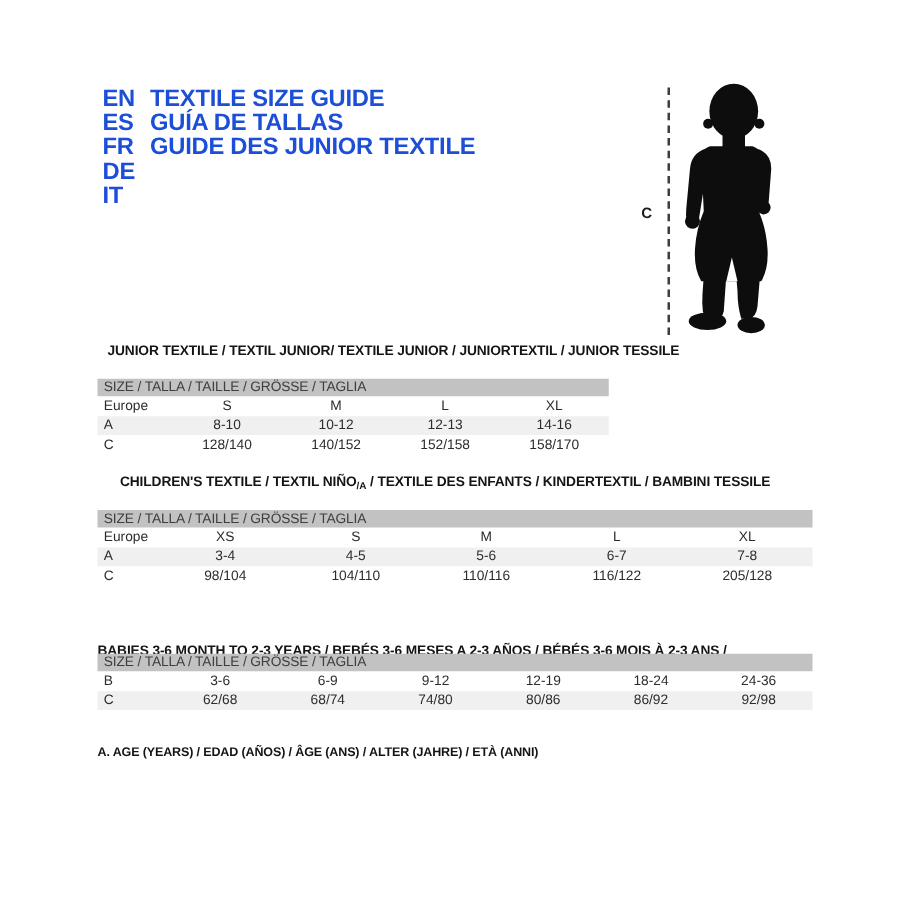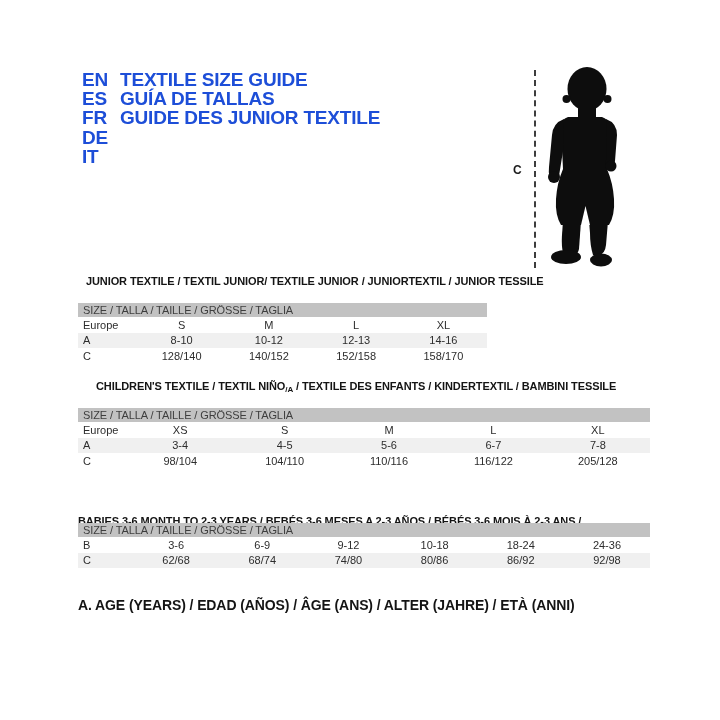--- a/index.html
+++ b/index.html
@@ -27,21 +27,21 @@
               font-size:11px; padding-left:5px; letter-spacing:-0.1px; }
   .trow { display:flex; height:15.5px; align-items:center; font-size:11px; color:#2d2d2d; }
   .trow.shaded { background:#f0f0f0; }
   .tlabel { padding-left:5px; box-sizing:border-box; }
   .t0 .tlabel { width:60px; }
   .t1 .tlabel { width:50px; }
   .t2 .tlabel { width:55px; }
   .tcell { flex:1; text-align:center; }
   
   .notes { position:absolute; left:78px; top:597px; }
-  .note-line { height:18.2px; font-weight:bold; font-size:14px; letter-spacing:-0.1px;
+  .note-line { height:18.2px; font-weight:bold; font-size:10px; letter-spacing:-0.1px;
                color:#141414; white-space:nowrap; }
 </style>
 </head>
 <body>
 
 <div class="frame">
 
   <div class="langs">
     <div class="lang-row">
       <span class="lang-code">EN</span>
@@ -140,21 +140,21 @@
   </div>
 
   <div class="tbl-title" style="left:78px; top:483px;margin-top:32px;">BABIES 3-6 MONTH TO 2-3 YEARS / BEBÉS 3-6 MESES A 2-3 AÑOS / BÉBÉS 3-6 MOIS À 2-3 ANS /</div>
   <div class="size-table t2" style="left:78px; top:523px; width:572px;">
     <div class="size-bar">SIZE / TALLA / TAILLE / GRÖSSE / TAGLIA</div>
     <div class="trow">
       <span class="tlabel">B</span>
       <span class="tcell">3-6</span>
       <span class="tcell">6-9</span>
       <span class="tcell">9-12</span>
-      <span class="tcell">10-18</span>
+      <span class="tcell">12-19</span>
       <span class="tcell">18-24</span>
       <span class="tcell">24-36</span>
     </div>
     <div class="trow shaded">
       <span class="tlabel">C</span>
       <span class="tcell">62/68</span>
       <span class="tcell">68/74</span>
       <span class="tcell">74/80</span>
       <span class="tcell">80/86</span>
       <span class="tcell">86/92</span>

